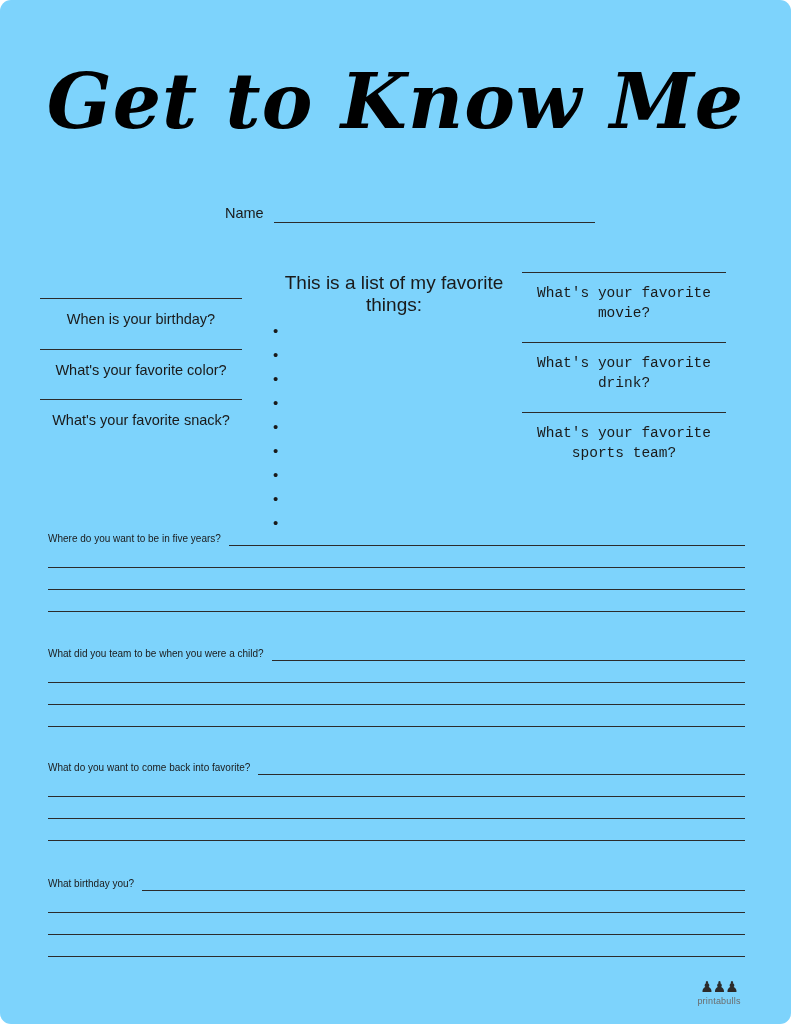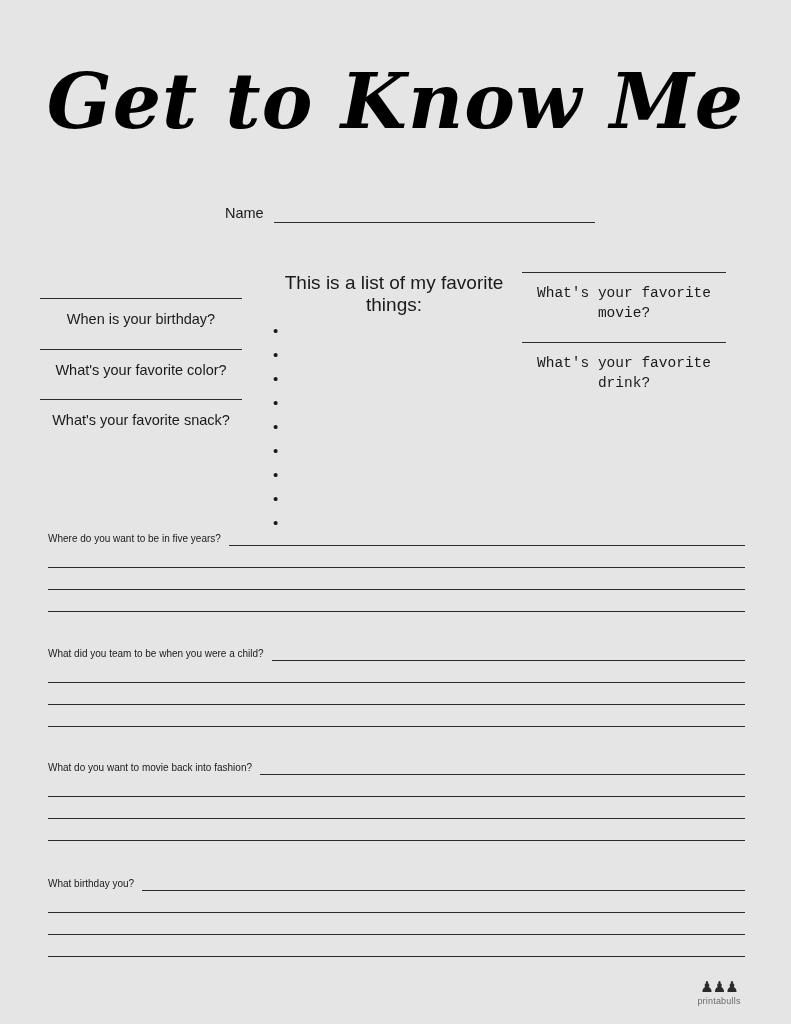--- a/index.html
+++ b/index.html
@@ -12,21 +12,22 @@
     height: 1024px;
     position: relative;
     font-family: "Liberation Sans", sans-serif;
     color: #1a1a1a;
     overflow: hidden;
   }
 
   .page {
     position: absolute;
     inset: 0;
-    background: #e5e5e5;
+    background: #7dd3fc;
+    border-radius: 11px;
   }
 
   
   .title {
     position: absolute;
     top: 62px;
     left: 0;
     width: 791px;
     text-align: center;
     font-family: "DejaVu Serif", serif;
@@ -202,20 +203,24 @@
 
   <div class="col col-right">
     <div class="qblock">
       <div class="qline"></div>
       <div class="qtext">What's your favorite movie?</div>
     </div>
     <div class="qblock">
       <div class="qline"></div>
       <div class="qtext">What's your favorite drink?</div>
     </div>
+    <div class="qblock l2">
+      <div class="qline"></div>
+      <div class="qtext">What's your favorite sports team?</div>
+    </div>
   </div>
 
   <div class="section" style="top:530px">
     <div class="section-head">
       <span class="section-q">Where do you want to be in five years?</span>
       <span class="rule"></span>
     </div>
     <div class="rule-row"></div>
     <div class="rule-row"></div>
     <div class="rule-row"></div>
@@ -226,21 +231,21 @@
       <span class="section-q">What did you team to be when you were a child?</span>
       <span class="rule"></span>
     </div>
     <div class="rule-row"></div>
     <div class="rule-row"></div>
     <div class="rule-row"></div>
   </div>
 
   <div class="section" style="top:759px">
     <div class="section-head">
-      <span class="section-q">What do you want to movie back into fashion?</span>
+      <span class="section-q">What do you want to come back into favorite?</span>
       <span class="rule"></span>
     </div>
     <div class="rule-row"></div>
     <div class="rule-row"></div>
     <div class="rule-row"></div>
   </div>
 
   <div class="section" style="top:875px">
     <div class="section-head">
       <span class="section-q">What birthday you?</span>

